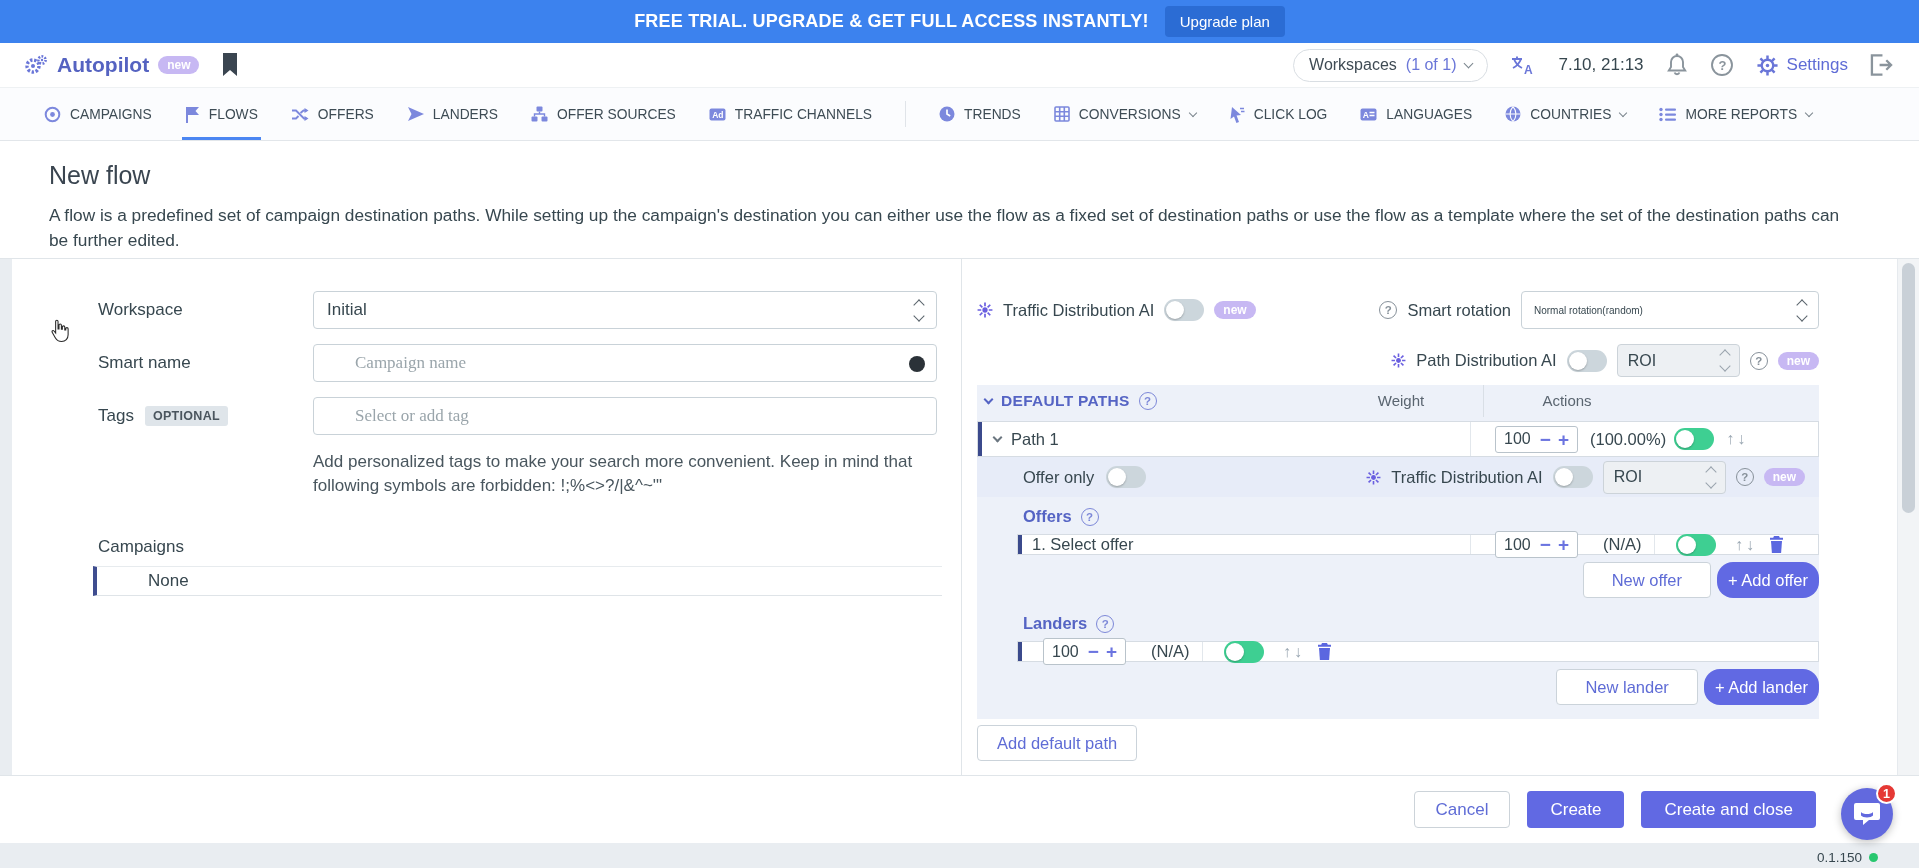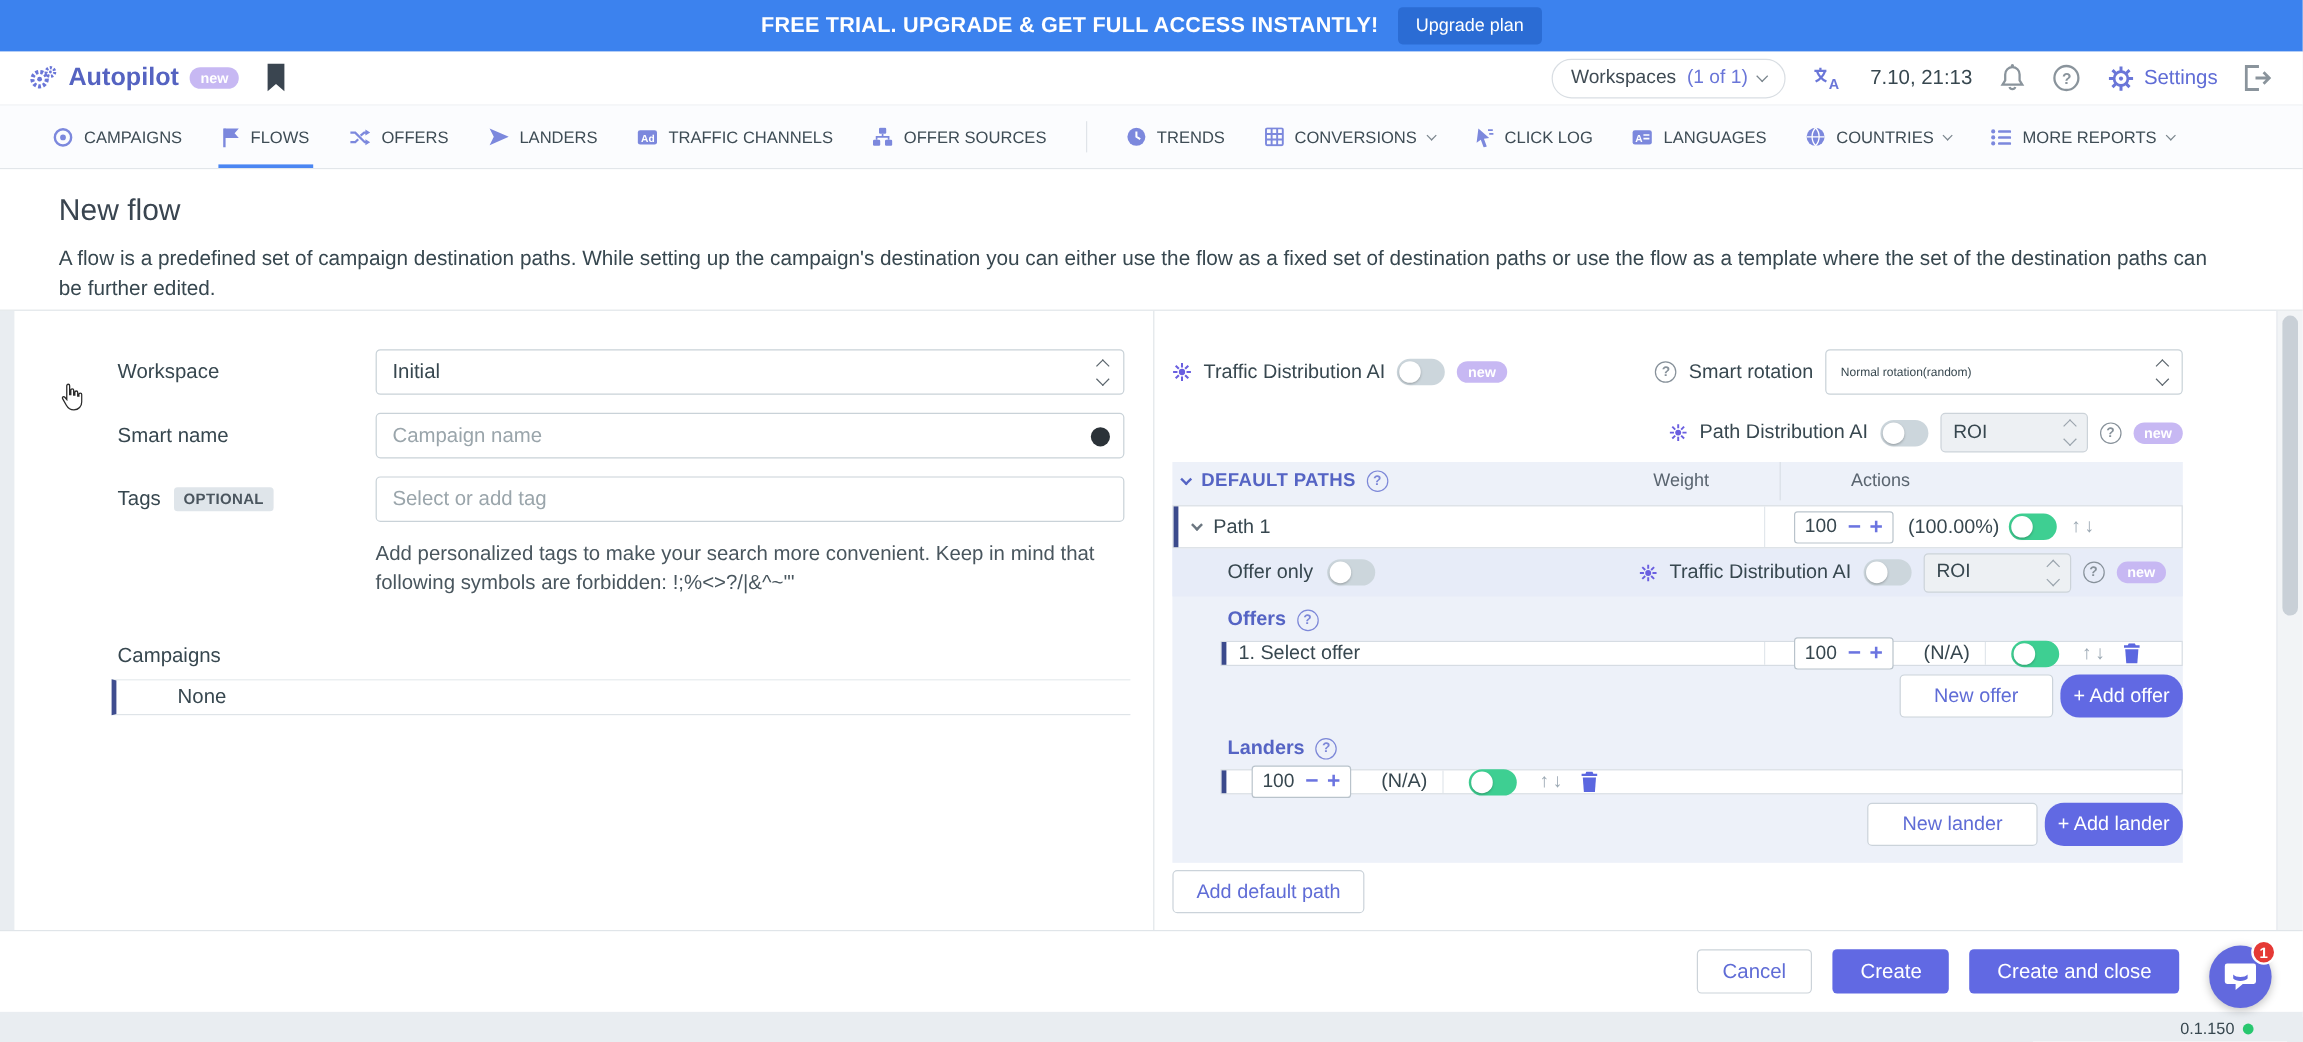--- a/index.html
+++ b/index.html
@@ -46,21 +46,21 @@
   .left-col { width:949px; padding:32px 0 0 86px; }
   .frow { display:flex; align-items:center; margin-bottom:15px; height:38px; }
   .flabel { width:215px; font-size:17px; color:#37474f; display:flex; align-items:center; gap:11px; }
   .badge-optional { background:#dfe5ea; color:#4a555e; font-size:12.5px; font-weight:bold; border-radius:3px; padding:3px 8px; letter-spacing:.3px; }
   .control { width:624px; height:38px; border:1px solid #c9d2d8; border-radius:4px; background:#fff; display:flex; align-items:center; padding:0 13px; font-size:17px; position:relative; }
   .select { cursor:pointer; }
   .select-value { flex:1; color:#37474f; }
   .dchev { display:flex; flex-direction:column; gap:3px; align-items:center; }
   .cv-up { width:8px; height:8px; border-left:1.6px solid #5a646c; border-top:1.6px solid #5a646c; transform:rotate(45deg); }
   .cv-dn { width:8px; height:8px; border-right:1.6px solid #5a646c; border-bottom:1.6px solid #5a646c; transform:rotate(45deg); }
-  input.text-input { width:100%; height:100%; border:none; outline:none; font-size:17px; font-family:Liberation Sans, sans-serif; color:#37474f; background:transparent; }
+  input.text-input { width:100%; height:100%; border:none; outline:none; font-size:17px; font-family:Liberation Serif, serif; color:#37474f; background:transparent;margin-left:28px; }
   input.text-input::placeholder { color:#9aa5ab; }
   .name-dot { position:absolute; right:11px; top:11px; width:16px; height:16px; border-radius:50%; background:#2b3238; }
   .tags-help { margin:8px 0 0 215px; width:630px; font-size:17px; color:#49565e; line-height:1.42; }
   .campaigns-label { margin-top:39px; font-size:17px; color:#37474f; }
   .none-row { margin:9px 0 0 -5px; width:849px; height:30px; border-top:1px solid #e7ebee; border-bottom:1px solid #dfe4e8; border-left:4px solid #3f4d8f; display:flex; align-items:center; padding-left:51px; font-size:17px; color:#37474f; }
 
   
   .right-col { flex:1; border-left:1px solid #e0e5e9; padding:32px 100px 0 15px; position:relative; }
   .ai-row { display:flex; align-items:center; height:38px; margin-bottom:15px; }
   .ai-left { display:flex; align-items:center; gap:10px; }
@@ -230,37 +230,37 @@
     <div class="nav-item">
       <span class="hicon">
           <svg width="17" height="16" viewBox="0 0 17 16">
             <path d="M1 15L17 8 1 1l3.5 7z" fill="#7c88dd"></path>
           </svg>
         </span>
       <span>LANDERS</span>
     </div>
     <div class="nav-item">
       <span class="hicon">
-          <svg width="17" height="15" viewBox="0 0 17 15">
-            <rect x="0.5" y="1.5" width="16" height="12" rx="2" fill="#7c88dd"></rect>
-            <text x="3.2" y="11" font-size="8.5" font-weight="bold" fill="#fff" font-family="Liberation Sans, sans-serif">Ad</text>
-          </svg>
-        </span>
-      <span>TRAFFIC CHANNELS</span>
-    </div>
-    <div class="nav-item">
-      <span class="hicon">
           <svg width="17" height="16" viewBox="0 0 17 16">
             <rect x="5.5" y="0.5" width="6" height="5" rx="1" fill="#7c88dd"></rect>
             <rect x="0.5" y="10.5" width="6" height="5" rx="1" fill="#7c88dd"></rect>
             <rect x="10.5" y="10.5" width="6" height="5" rx="1" fill="#7c88dd"></rect>
             <path d="M8.5 5.5v2.5M3.5 10.5V8h10v2.5" fill="none" stroke="#7c88dd" stroke-width="1.4"></path>
           </svg>
         </span>
       <span>OFFER SOURCES</span>
+    </div>
+    <div class="nav-item">
+      <span class="hicon">
+          <svg width="17" height="15" viewBox="0 0 17 15">
+            <rect x="0.5" y="1.5" width="16" height="12" rx="2" fill="#7c88dd"></rect>
+            <text x="3.2" y="11" font-size="8.5" font-weight="bold" fill="#fff" font-family="Liberation Sans, sans-serif">Ad</text>
+          </svg>
+        </span>
+      <span>TRAFFIC CHANNELS</span>
     </div>
     <div class="nav-divider"></div>
     <div class="nav-item">
       <span class="hicon">
           <svg width="16" height="16" viewBox="0 0 16 16">
             <circle cx="8" cy="8" r="7.5" fill="#7c88dd"></circle>
             <path d="M8 3.5V8l3.2 2" fill="none" stroke="#fff" stroke-width="1.7"></path>
           </svg>
         </span>
       <span>TRENDS</span>

